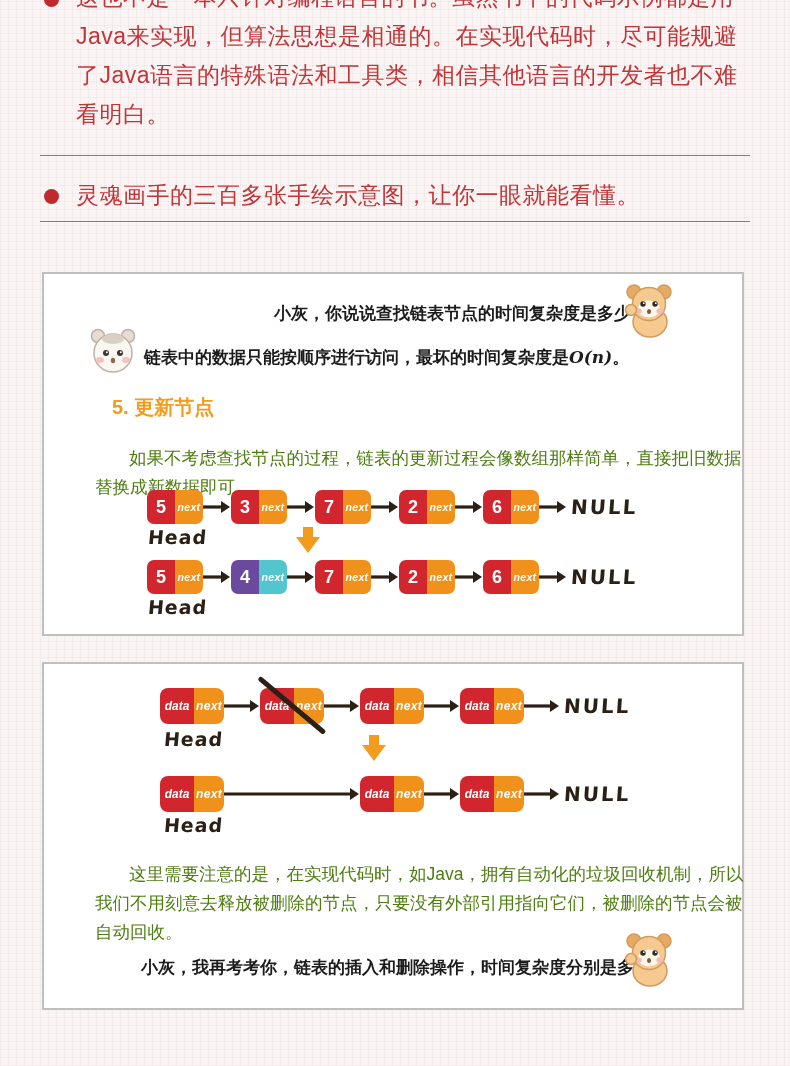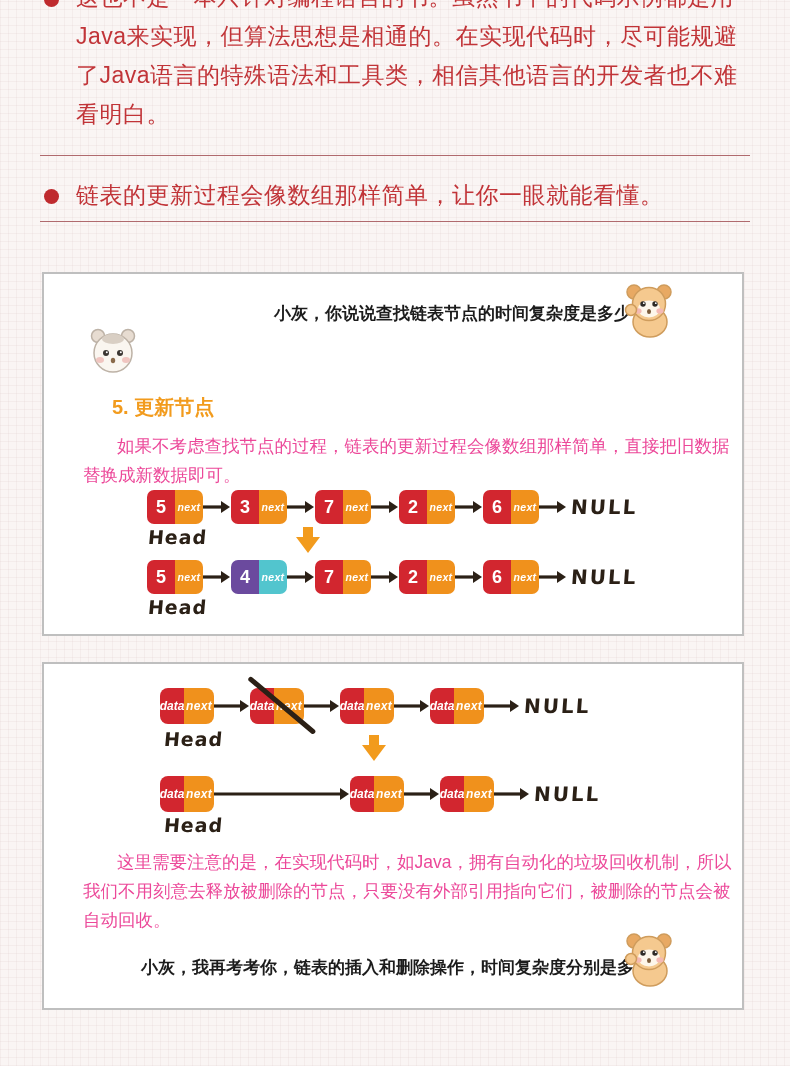--- a/index.html
+++ b/index.html
@@ -34,36 +34,36 @@
   .panel1{top:272px;height:364px;}
   .panel2{top:662px;height:348px;}
 
   .dialog{margin:0;position:absolute;font-family:"Liberation Serif","DejaVu Serif",serif;color:#1c1c1c;font-size:17px;}
   .q1{left:230px;top:28px;font-weight:600;}
   .answer{left:100px;top:72px;font-weight:700;}
   .bigo{font-family:"DejaVu Serif",serif;font-style:italic;font-weight:700;}
   .q2{left:97px;top:292px;font-weight:600;}
 
   .heading{position:absolute;left:68px;top:120px;margin:0;color:#f29b1d;font-size:20px;font-weight:700;}
-  .body-para{position:absolute;margin:4px;color:#ec4899;font-size:17.5px;line-height:29px;text-indent:34px;}
+  .body-para{position:absolute;margin:16px;color:#4d7c0f;font-size:17.5px;line-height:29px;text-indent:34px;}
   .para1{left:35px;top:154px;width:650px;}
   .para2{left:35px;top:180px;width:650px;}
 
   
   .diagram{position:absolute;display:flex;align-items:center;}
   .d1{left:103px;top:216px;}
   .d2{left:103px;top:286px;}
   .dA{left:116px;top:24px;}
   .dB{left:116px;top:112px;}
   .ll-node{display:inline-flex;position:relative;border-radius:7px;box-shadow:0 0 0 0;}
   .cell{display:flex;align-items:center;justify-content:center;color:#fff;box-sizing:border-box;}
   .cell.data{width:28px;height:34px;border-radius:7px 0 0 7px;font-weight:700;font-size:18px;}
   .cell.next{width:28px;height:34px;border-radius:0 7px 7px 0;font-size:10.5px;font-style:italic;font-weight:700;letter-spacing:.3px;}
   .cell.lbl{height:36px;font-style:italic;}
-  .cell.data.lbl{width:24px;font-size:12px;font-weight:700;border-radius:8px 0 0 8px;}
+  .cell.data.lbl{width:34px;font-size:12px;font-weight:700;border-radius:8px 0 0 8px;}
   .cell.next.lbl{width:30px;font-size:12px;border-radius:0 8px 8px 0;}
   .ll-null{font-family:"DejaVu Sans",sans-serif;font-weight:700;font-size:20px;letter-spacing:2px;color:#2b2016;margin-left:4px;transform:skewX(-4deg);}
   .slash{position:absolute;left:-11px;top:15px;width:86px;height:4.5px;background:#2b2016;border-radius:3px;transform:rotate(40deg);}
   .head-label{position:absolute;font-family:"DejaVu Sans",sans-serif;font-weight:700;font-size:19px;letter-spacing:1px;color:#2b2016;transform:skewX(-5deg);}
   .h1{left:104px;top:252px;}
   .h2{left:104px;top:322px;}
   .hA{left:120px;top:64px;}
   .hB{left:120px;top:150px;}
   .down-arrow{position:absolute;}
   .da1{left:250px;top:252px;}
@@ -76,21 +76,21 @@
 </style>
 </head>
 <body>
 
 <div class="page">
 
   <span class="dot dot1"></span>
   <p class="red-para">这也不是一本只针对编程语言的书。虽然书中的代码示例都是用Java来实现，但算法思想是相通的。在实现代码时，尽可能规避了Java语言的特殊语法和工具类，相信其他语言的开发者也不难看明白。</p>
   <div class="sep sep1"></div>
   <span class="dot dot2"></span>
-  <p class="red-line">链表的更新过程会像数组那样简单，让你一眼就能看懂。</p>
+  <p class="red-line">灵魂画手的三百多张手绘示意图，让你一眼就能看懂。</p>
   <div class="sep sep2"></div>
 
   <section class="panel panel1">
     <p class="dialog q1">小灰，你说说查找链表节点的时间复杂度是多少？</p>
 
     <svg class="hamster hamster-a" width="62" height="58" viewBox="0 0 62 58">
       <ellipse cx="32" cy="40" rx="17" ry="15" fill="#f5c98f" stroke="#cf9c5c" stroke-width="1.5"></ellipse>
       <circle cx="16" cy="10" r="7" fill="#e8a963" stroke="#cf9c5c" stroke-width="1.5"></circle>
       <circle cx="46" cy="10" r="7" fill="#e8a963" stroke="#cf9c5c" stroke-width="1.5"></circle>
       <circle cx="31" cy="22" r="16.5" fill="#f5c98f" stroke="#cf9c5c" stroke-width="1.5"></circle>
@@ -112,20 +112,21 @@
       <ellipse cx="29" cy="13" rx="11" ry="5" fill="#d9cfc4"></ellipse>
       <circle cx="22" cy="27" r="3" fill="#3a3632"></circle>
       <circle cx="36" cy="27" r="3" fill="#3a3632"></circle>
       <circle cx="22.8" cy="26.2" r="1" fill="#fff"></circle>
       <circle cx="36.8" cy="26.2" r="1" fill="#fff"></circle>
       <ellipse cx="16" cy="34" rx="4" ry="3" fill="#f0c5c0"></ellipse>
       <ellipse cx="42" cy="34" rx="4" ry="3" fill="#f0c5c0"></ellipse>
       <ellipse cx="29" cy="34.5" rx="2.2" ry="2.8" fill="#8a6a4a"></ellipse>
     </svg>
 
+    <p class="dialog answer"><span>链表中的数据只能按顺序进行访问，最坏的时间复杂度是</span><span class="bigo">O(n)</span><span>。</span></p>
 
     <h3 class="heading">5. 更新节点</h3>
     <p class="body-para para1">如果不考虑查找节点的过程，链表的更新过程会像数组那样简单，直接把旧数据替换成新数据即可。</p>
 
     <div class="diagram d1">
         <span class="ll-node">
           <span class="cell data" style="background: rgb(210, 38, 47);">5</span>
           <span class="cell next" style="background: rgb(240, 145, 28);">next</span>
         </span>
         <svg width="28" height="16" viewBox="0 0 28 16">

